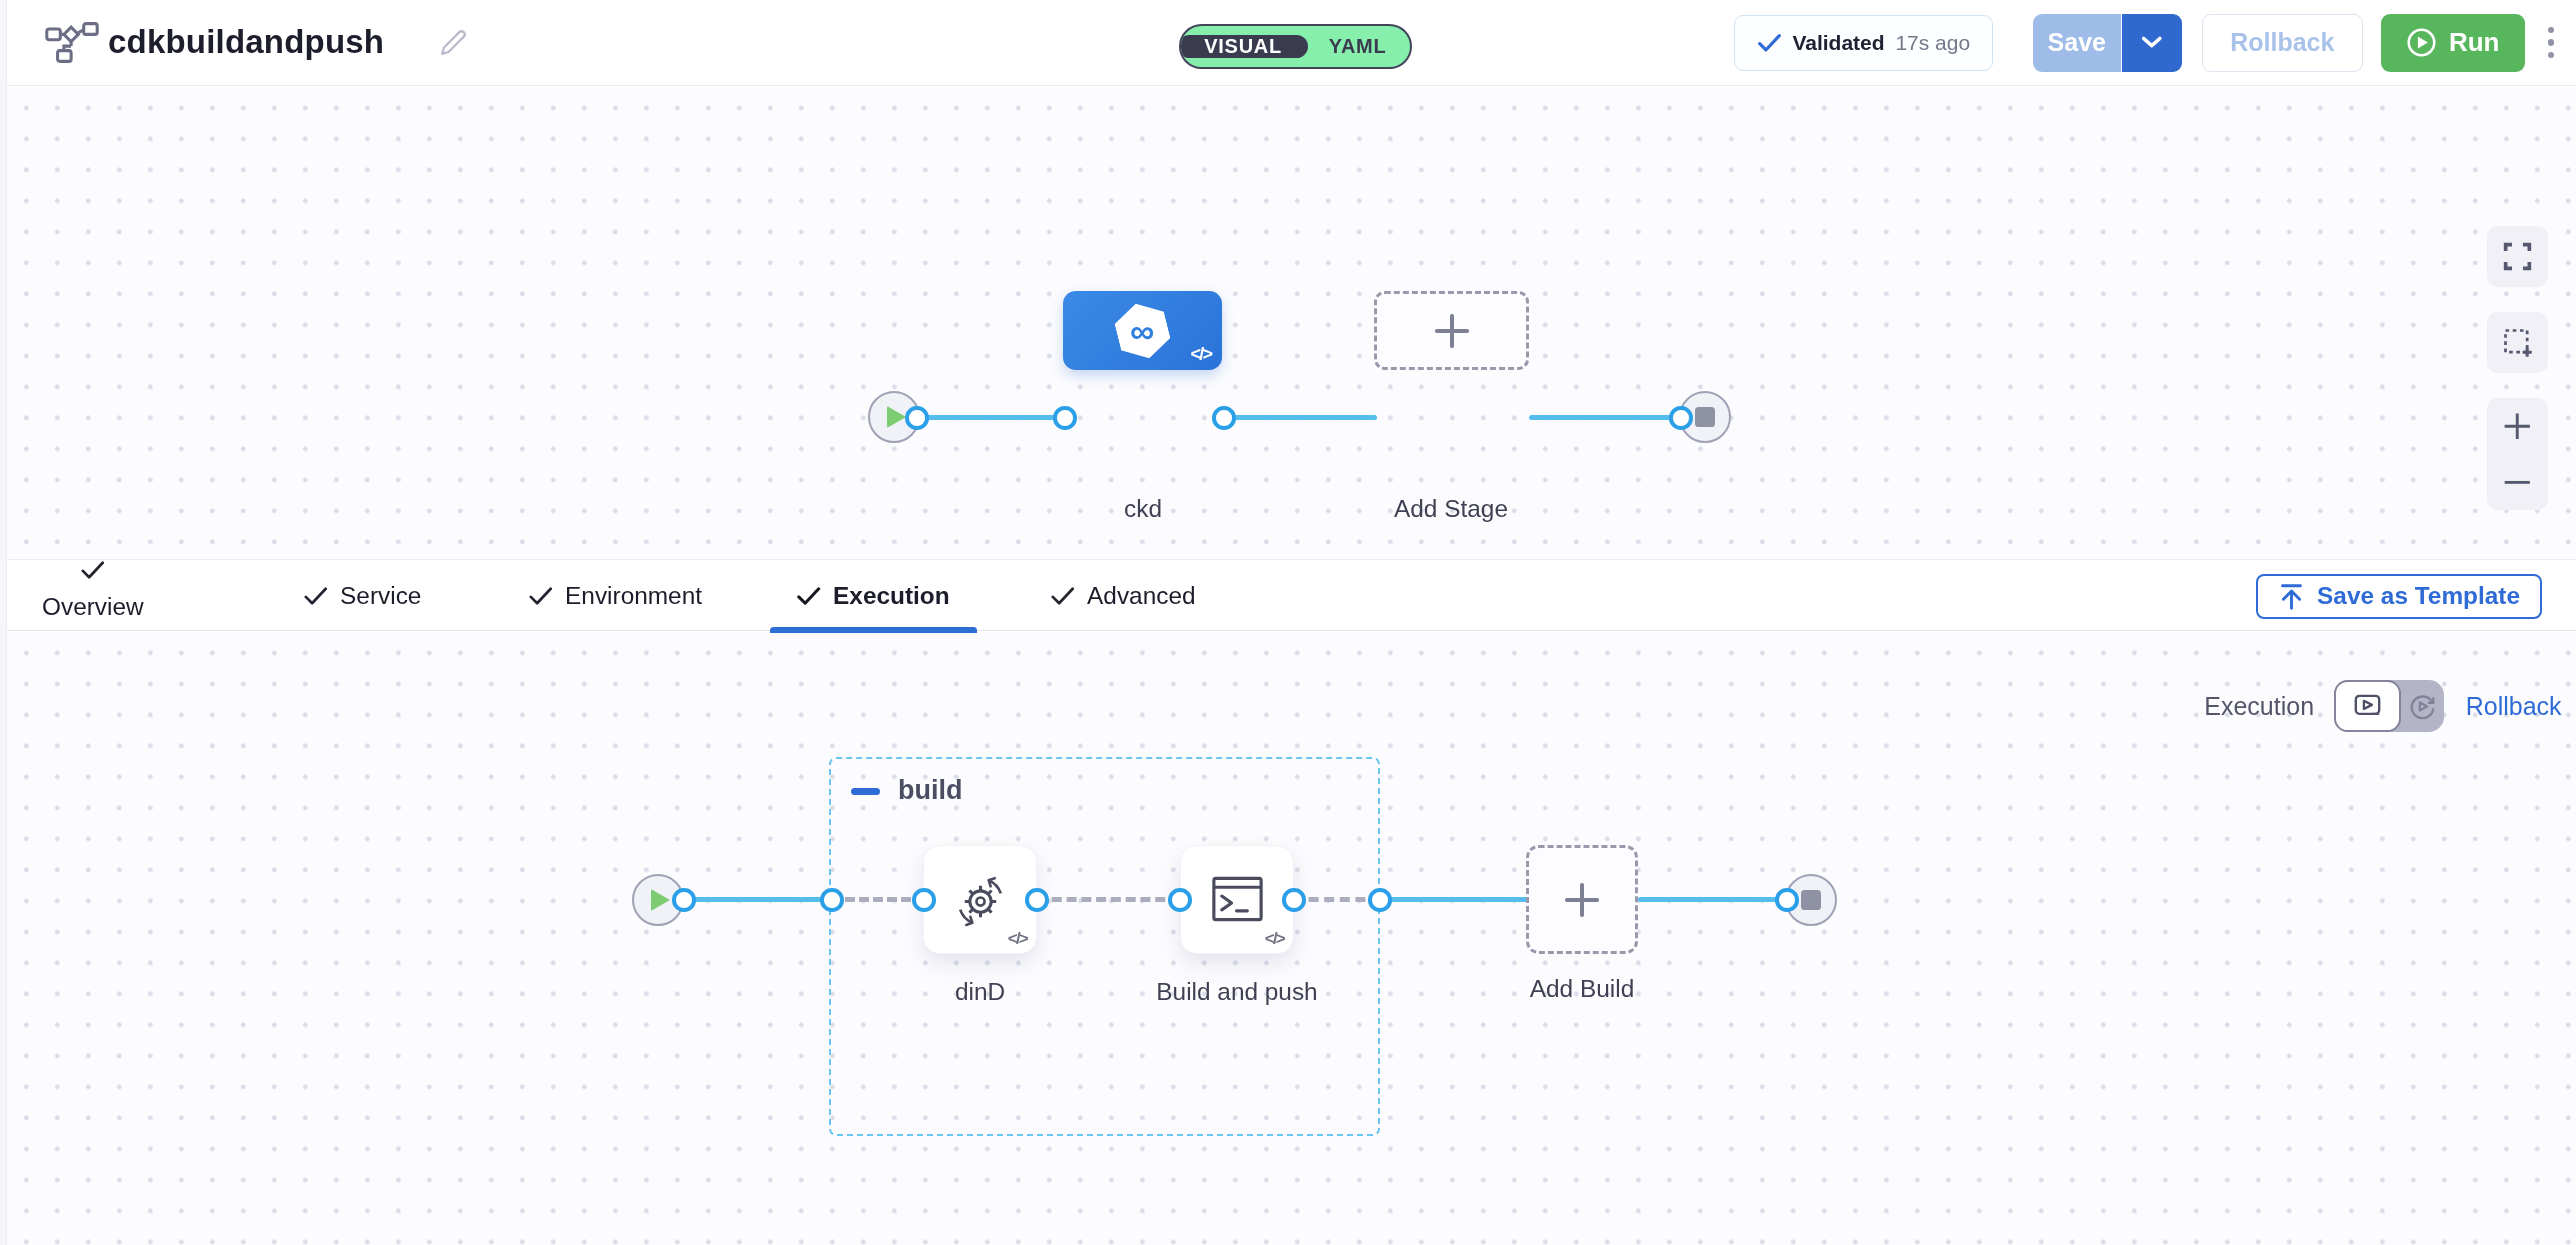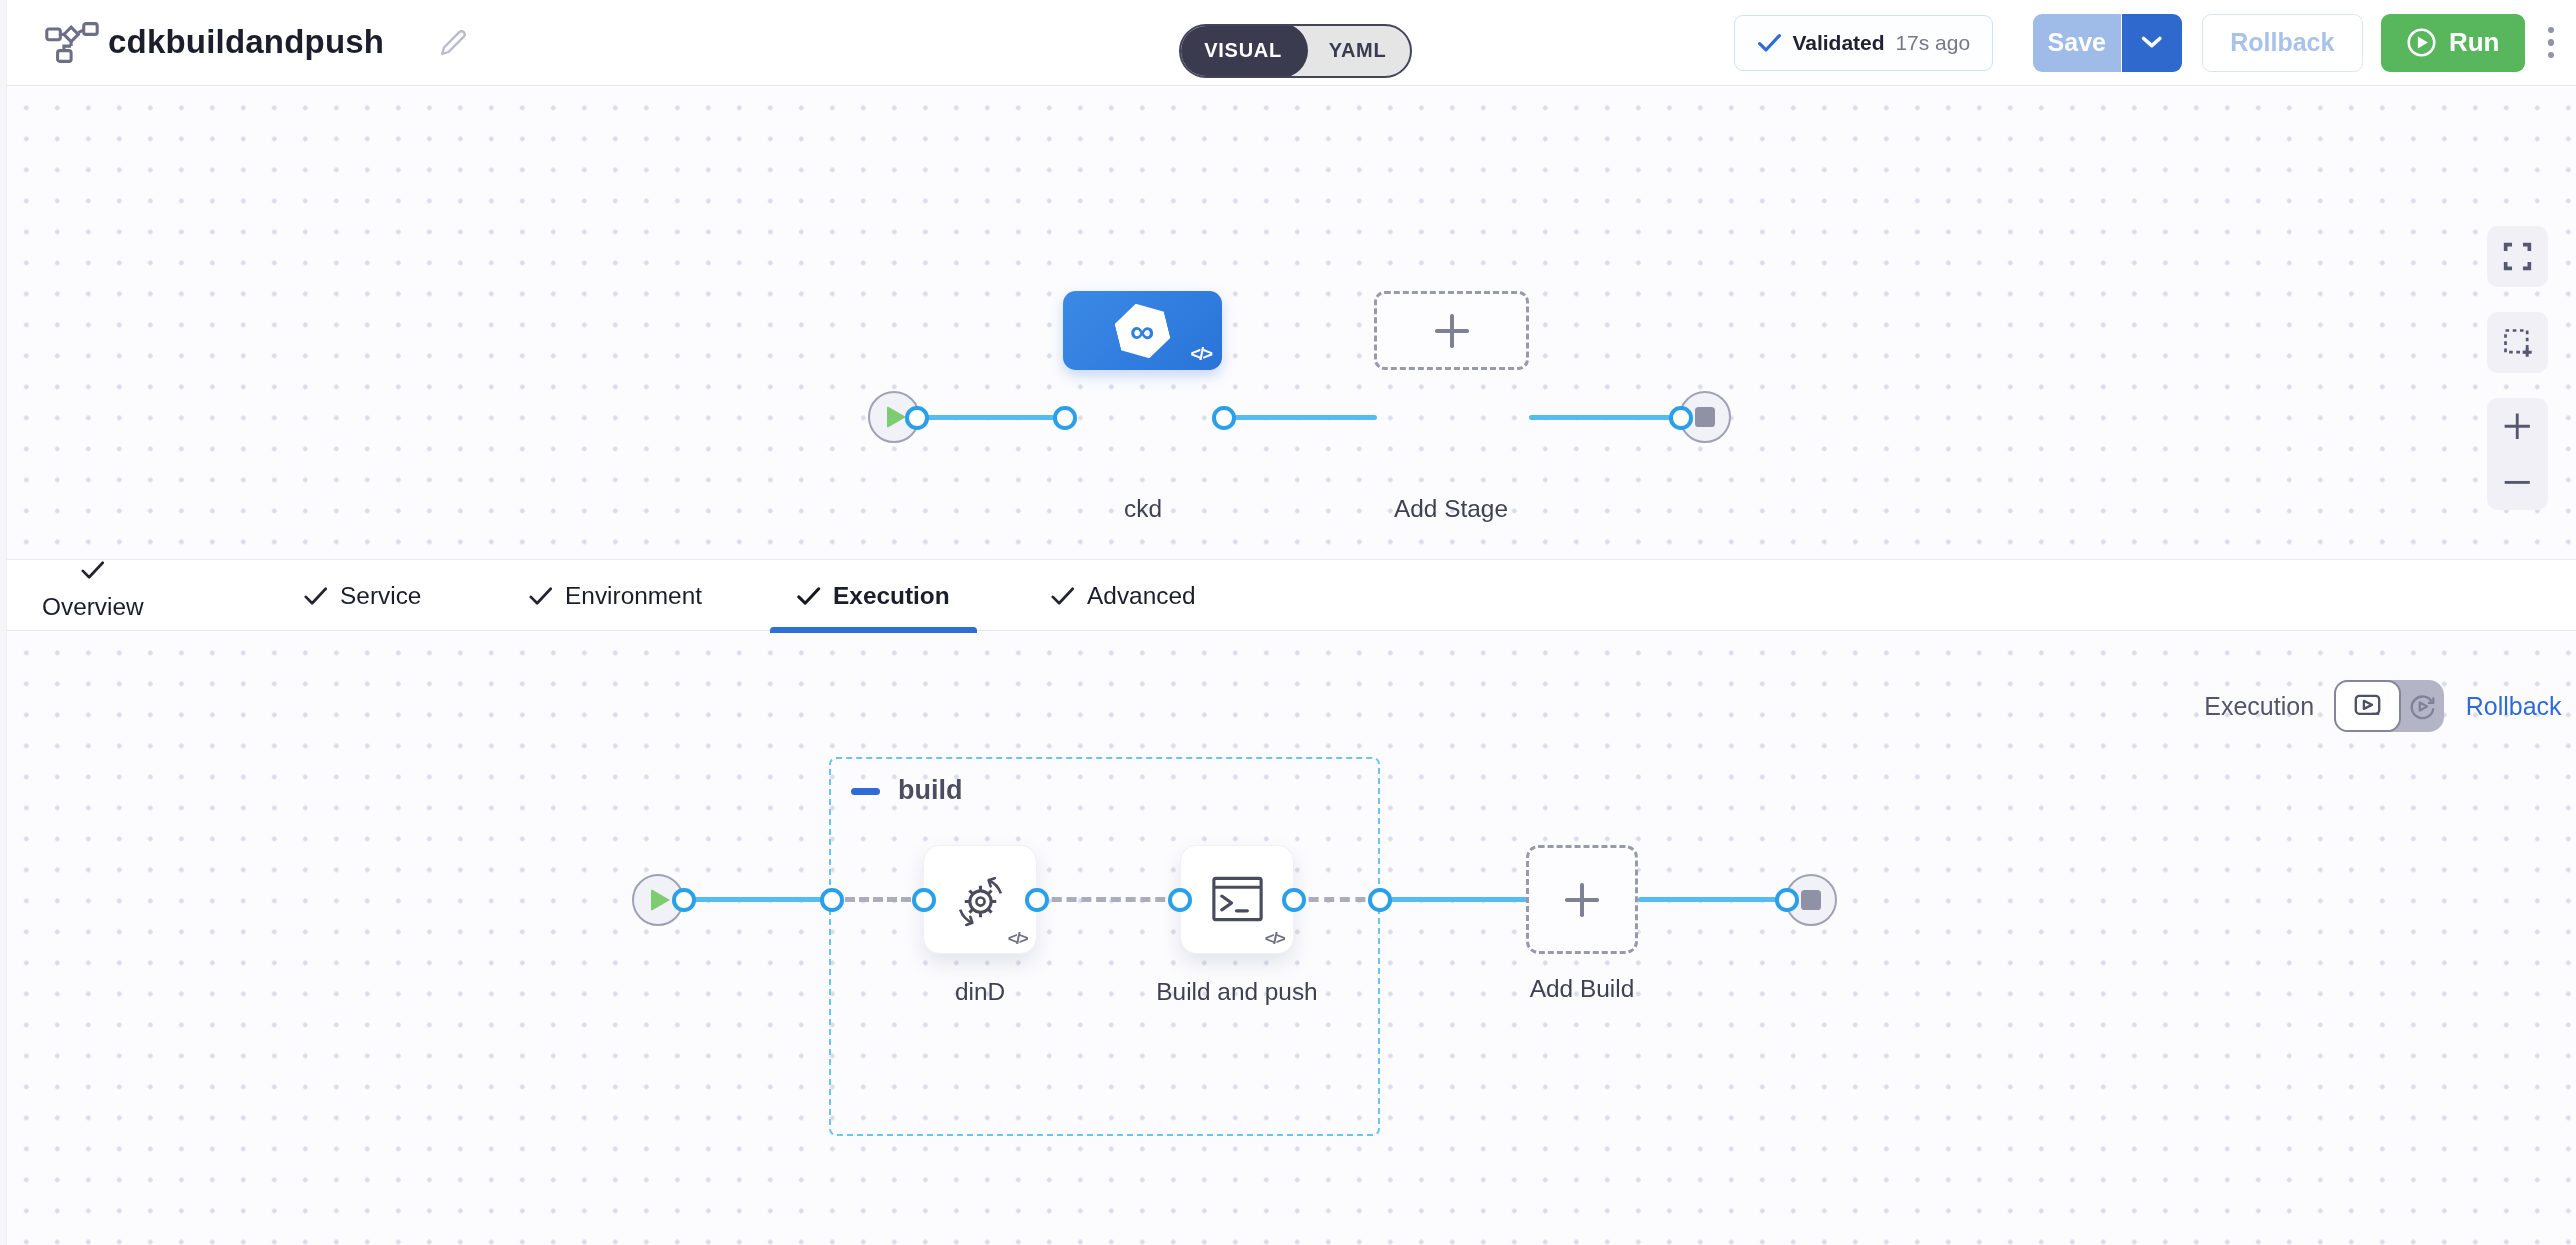--- a/index.html
+++ b/index.html
@@ -30,21 +30,21 @@
   }
 
   .left-strip { position:absolute; left:0; top:0; width:7.2px; height:1246px; background:#f6f6f9; border-right:0.9px solid #ededf2; z-index:50; }
 
   
   .header { position:absolute; left:0; top:0; width:2576px; height:86px; background:#fff; border-bottom:0.9px solid #e7e8ee; z-index:20; }
   .pipeline-icon { position:absolute; left:45px; top:20px; }
   .page-title { position:absolute; left:108px; top:22.6px; font-size:33px; font-weight:bold; color:#1d1e2c; letter-spacing:0.2px; }
   .edit-pencil { position:absolute; left:435px; top:25px; cursor:pointer; }
 
-  .mode-toggle { position:absolute; left:1179px; top:23.5px; display:flex; height:54px; border:2.7px solid #43445a; border-radius:902px; overflow:hidden; background:#e5e5e5; }
+  .mode-toggle { position:absolute; left:1179px; top:23.5px; display:flex; height:45px; border:2.7px solid #43445a; border-radius:902px; overflow:hidden; background:#86efac;align-items:center; }
   .mode-seg { display:flex; align-items:center; padding:0 23.5px; font-size:20px; font-weight:bold; letter-spacing:0.7px; color:var(--c-toggle-dark); cursor:pointer; }
   .mode-seg.active { background:var(--c-toggle-dark); color:#fff; border-radius:902px; margin:-2.7px; padding:0 26px; }
 
   .header-right { position:absolute; right:15px; top:13.5px; height:58px; display:flex; align-items:center; }
   .validated-chip { display:flex; align-items:center; gap:10.8px; height:56px; padding:0 21.7px; border:1.8px solid #cde3f6; background:#fdfeff; border-radius:9px; margin-right:40px; }
   .validated-label { font-size:21px; font-weight:bold; color:#202132; }
   .validated-time { font-size:21px; color:#75778a; }
   .split-save { display:flex; margin-right:20px; cursor:pointer; }
   .save-main { width:88px; height:58px; background:var(--c-save-disabled); border-radius:9px 0 0 9px; color:#fff; font-size:25px; font-weight:bold; display:flex; align-items:center; justify-content:center; }
   .save-caret { width:61px; height:58px; background:var(--c-save-dropdown); border-radius:0 9px 9px 0; border-left:1.8px solid #ffffff; display:flex; align-items:center; justify-content:center; }
@@ -260,20 +260,26 @@
       </svg>
     <span>Execution</span>
   </div>
   <div class="tab" style="left:1024px;">
     <svg width="23.5" height="20" viewBox="0 0 26 22" fill="none" stroke="#23242f" stroke-width="3" stroke-linecap="round" stroke-linejoin="round">
         <path d="M2 12 L9 19 L24 3"></path>
       </svg>
     <span>Advanced</span>
   </div>
 
+  <div class="save-template-btn">
+    <svg width="27" height="29" viewBox="0 0 30 32" fill="none" stroke="#2e6bd6" stroke-width="3.2" stroke-linecap="round" stroke-linejoin="round">
+      <path d="M5 4 H25 M15 11 V29 M6 19 L15 10 L24 19"></path>
+    </svg>
+    <span>Save as Template</span>
+  </div>
 </div>
 
 <div class="canvas canvas-bottom">
 
   <div class="exec-bar">
     <span class="exec-label">Execution</span>
     <div class="exec-toggle">
       <div class="seg-exec">
         <svg width="27" height="23.5" viewBox="0 0 30 26" fill="none" stroke="#4e5066" stroke-width="2.6">
           <rect x="2" y="2" width="26" height="20" rx="4"></rect>

